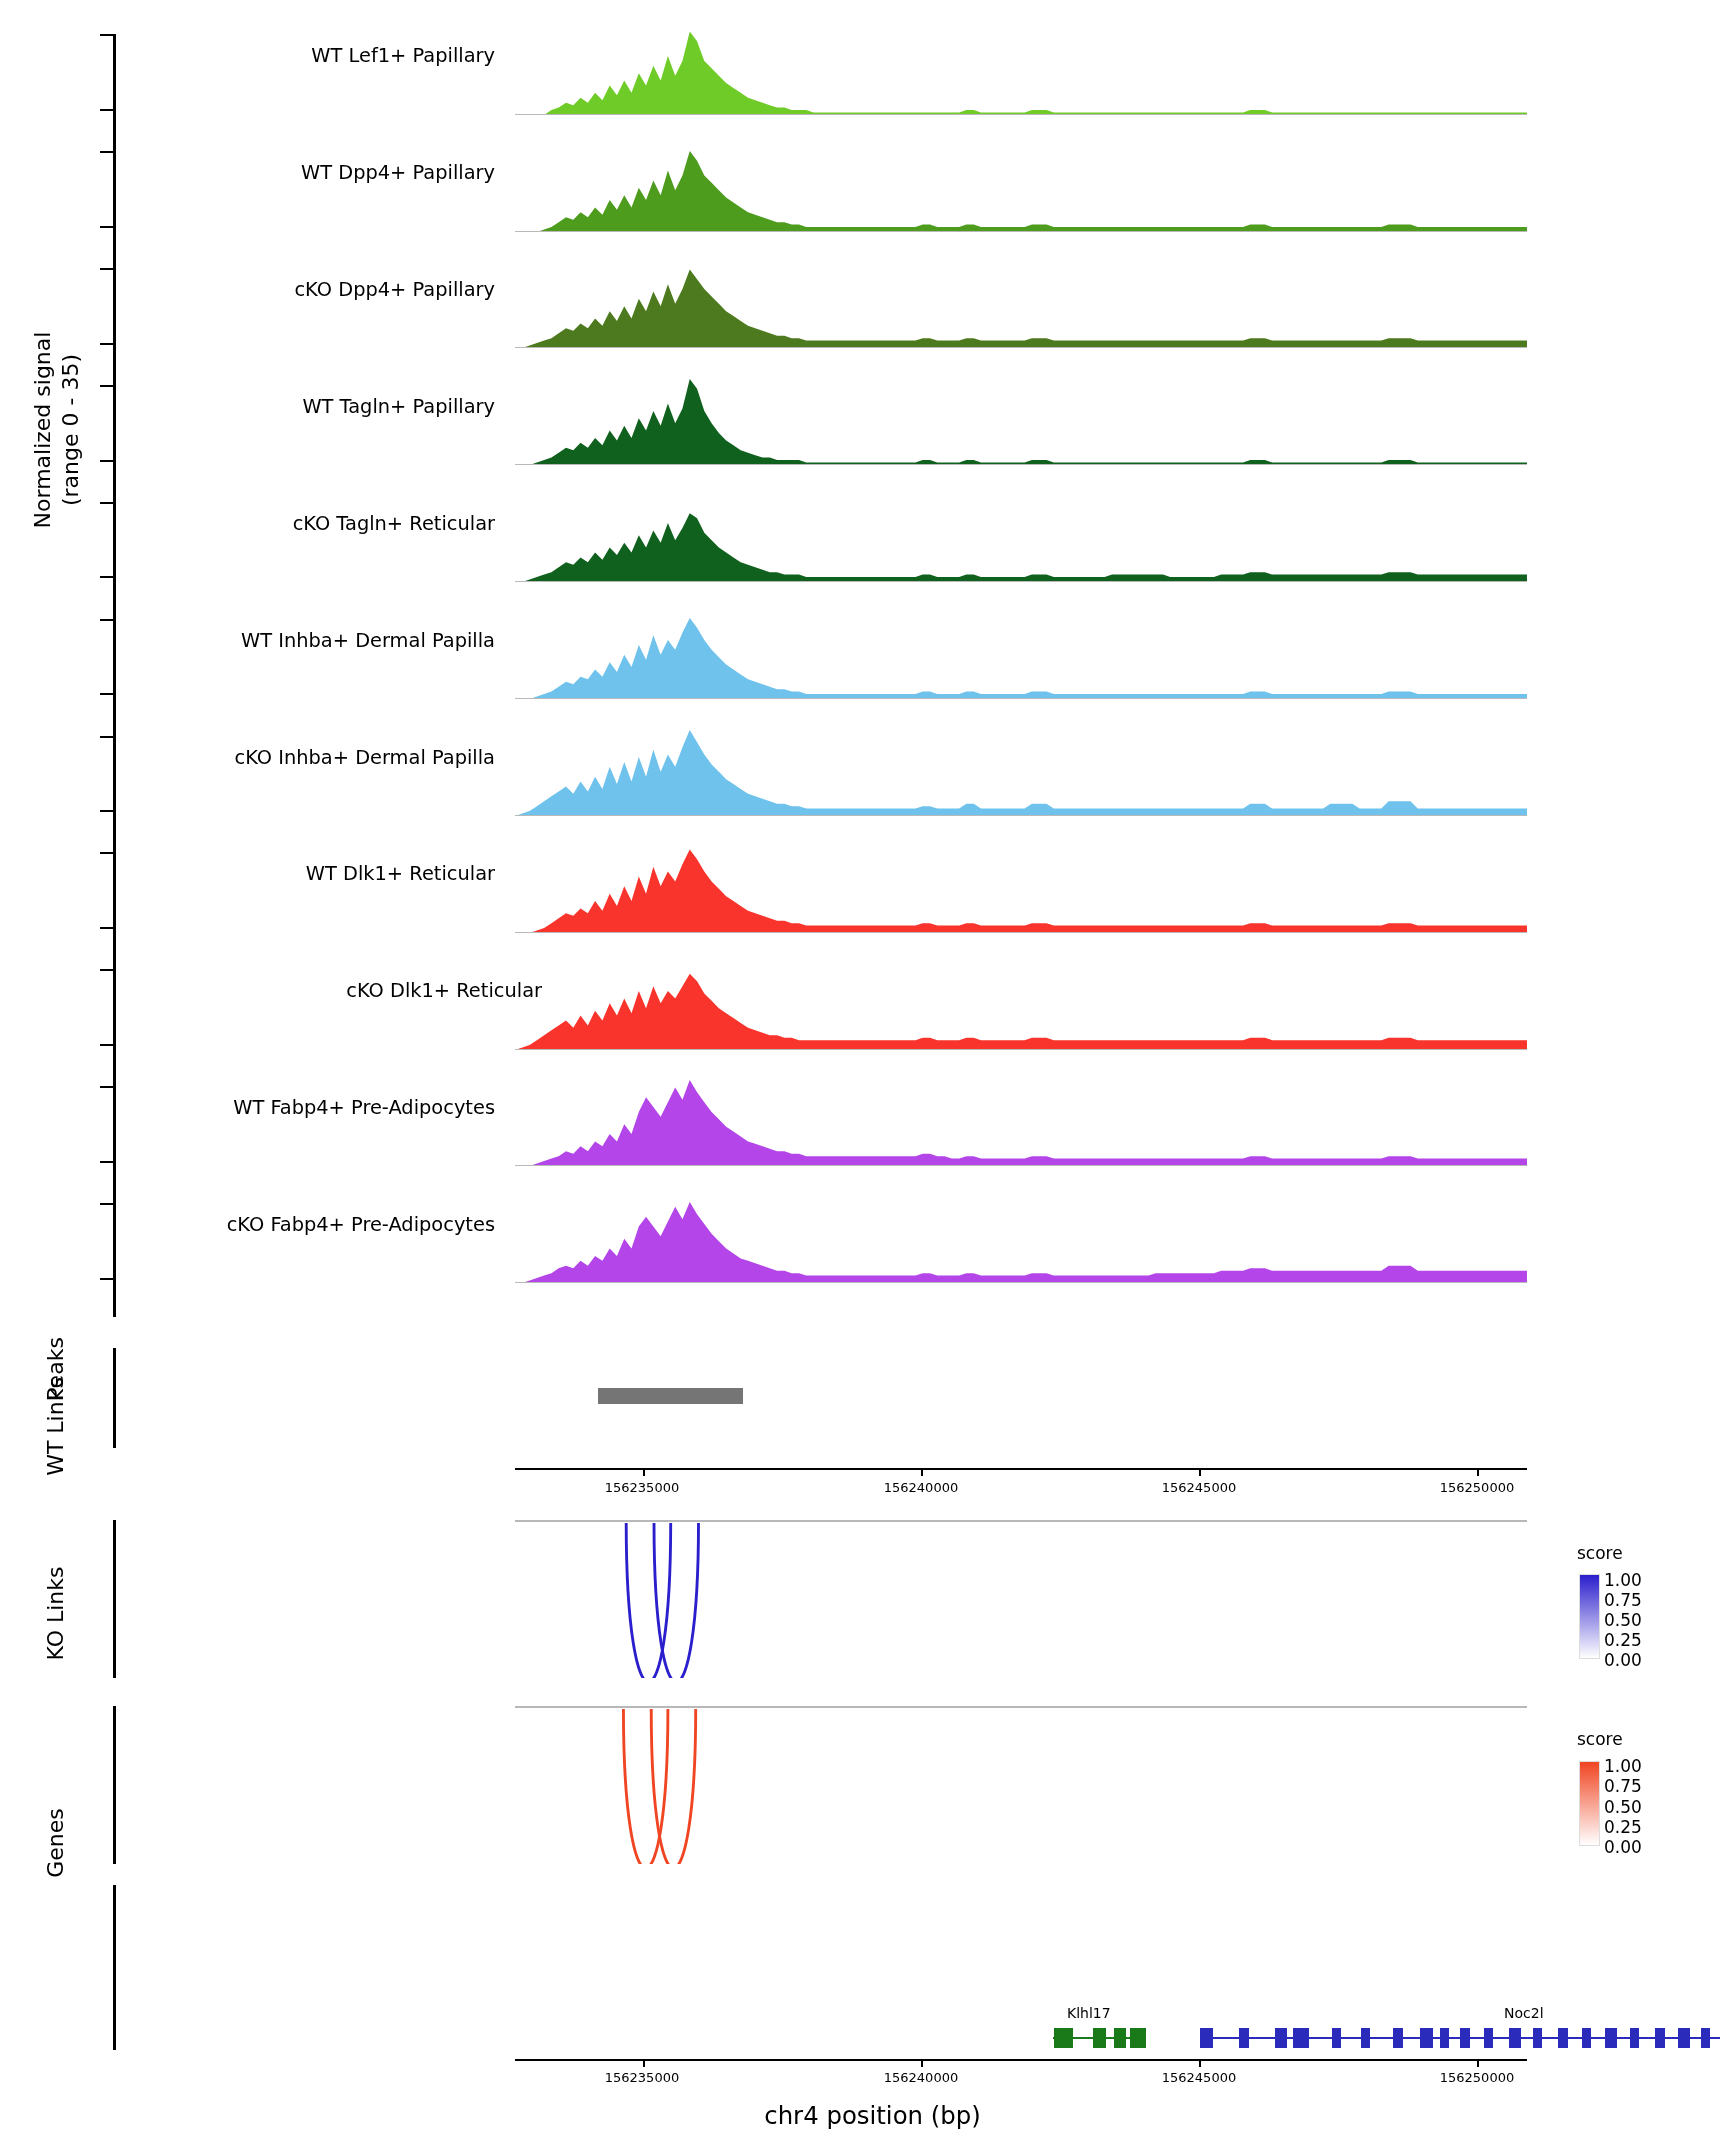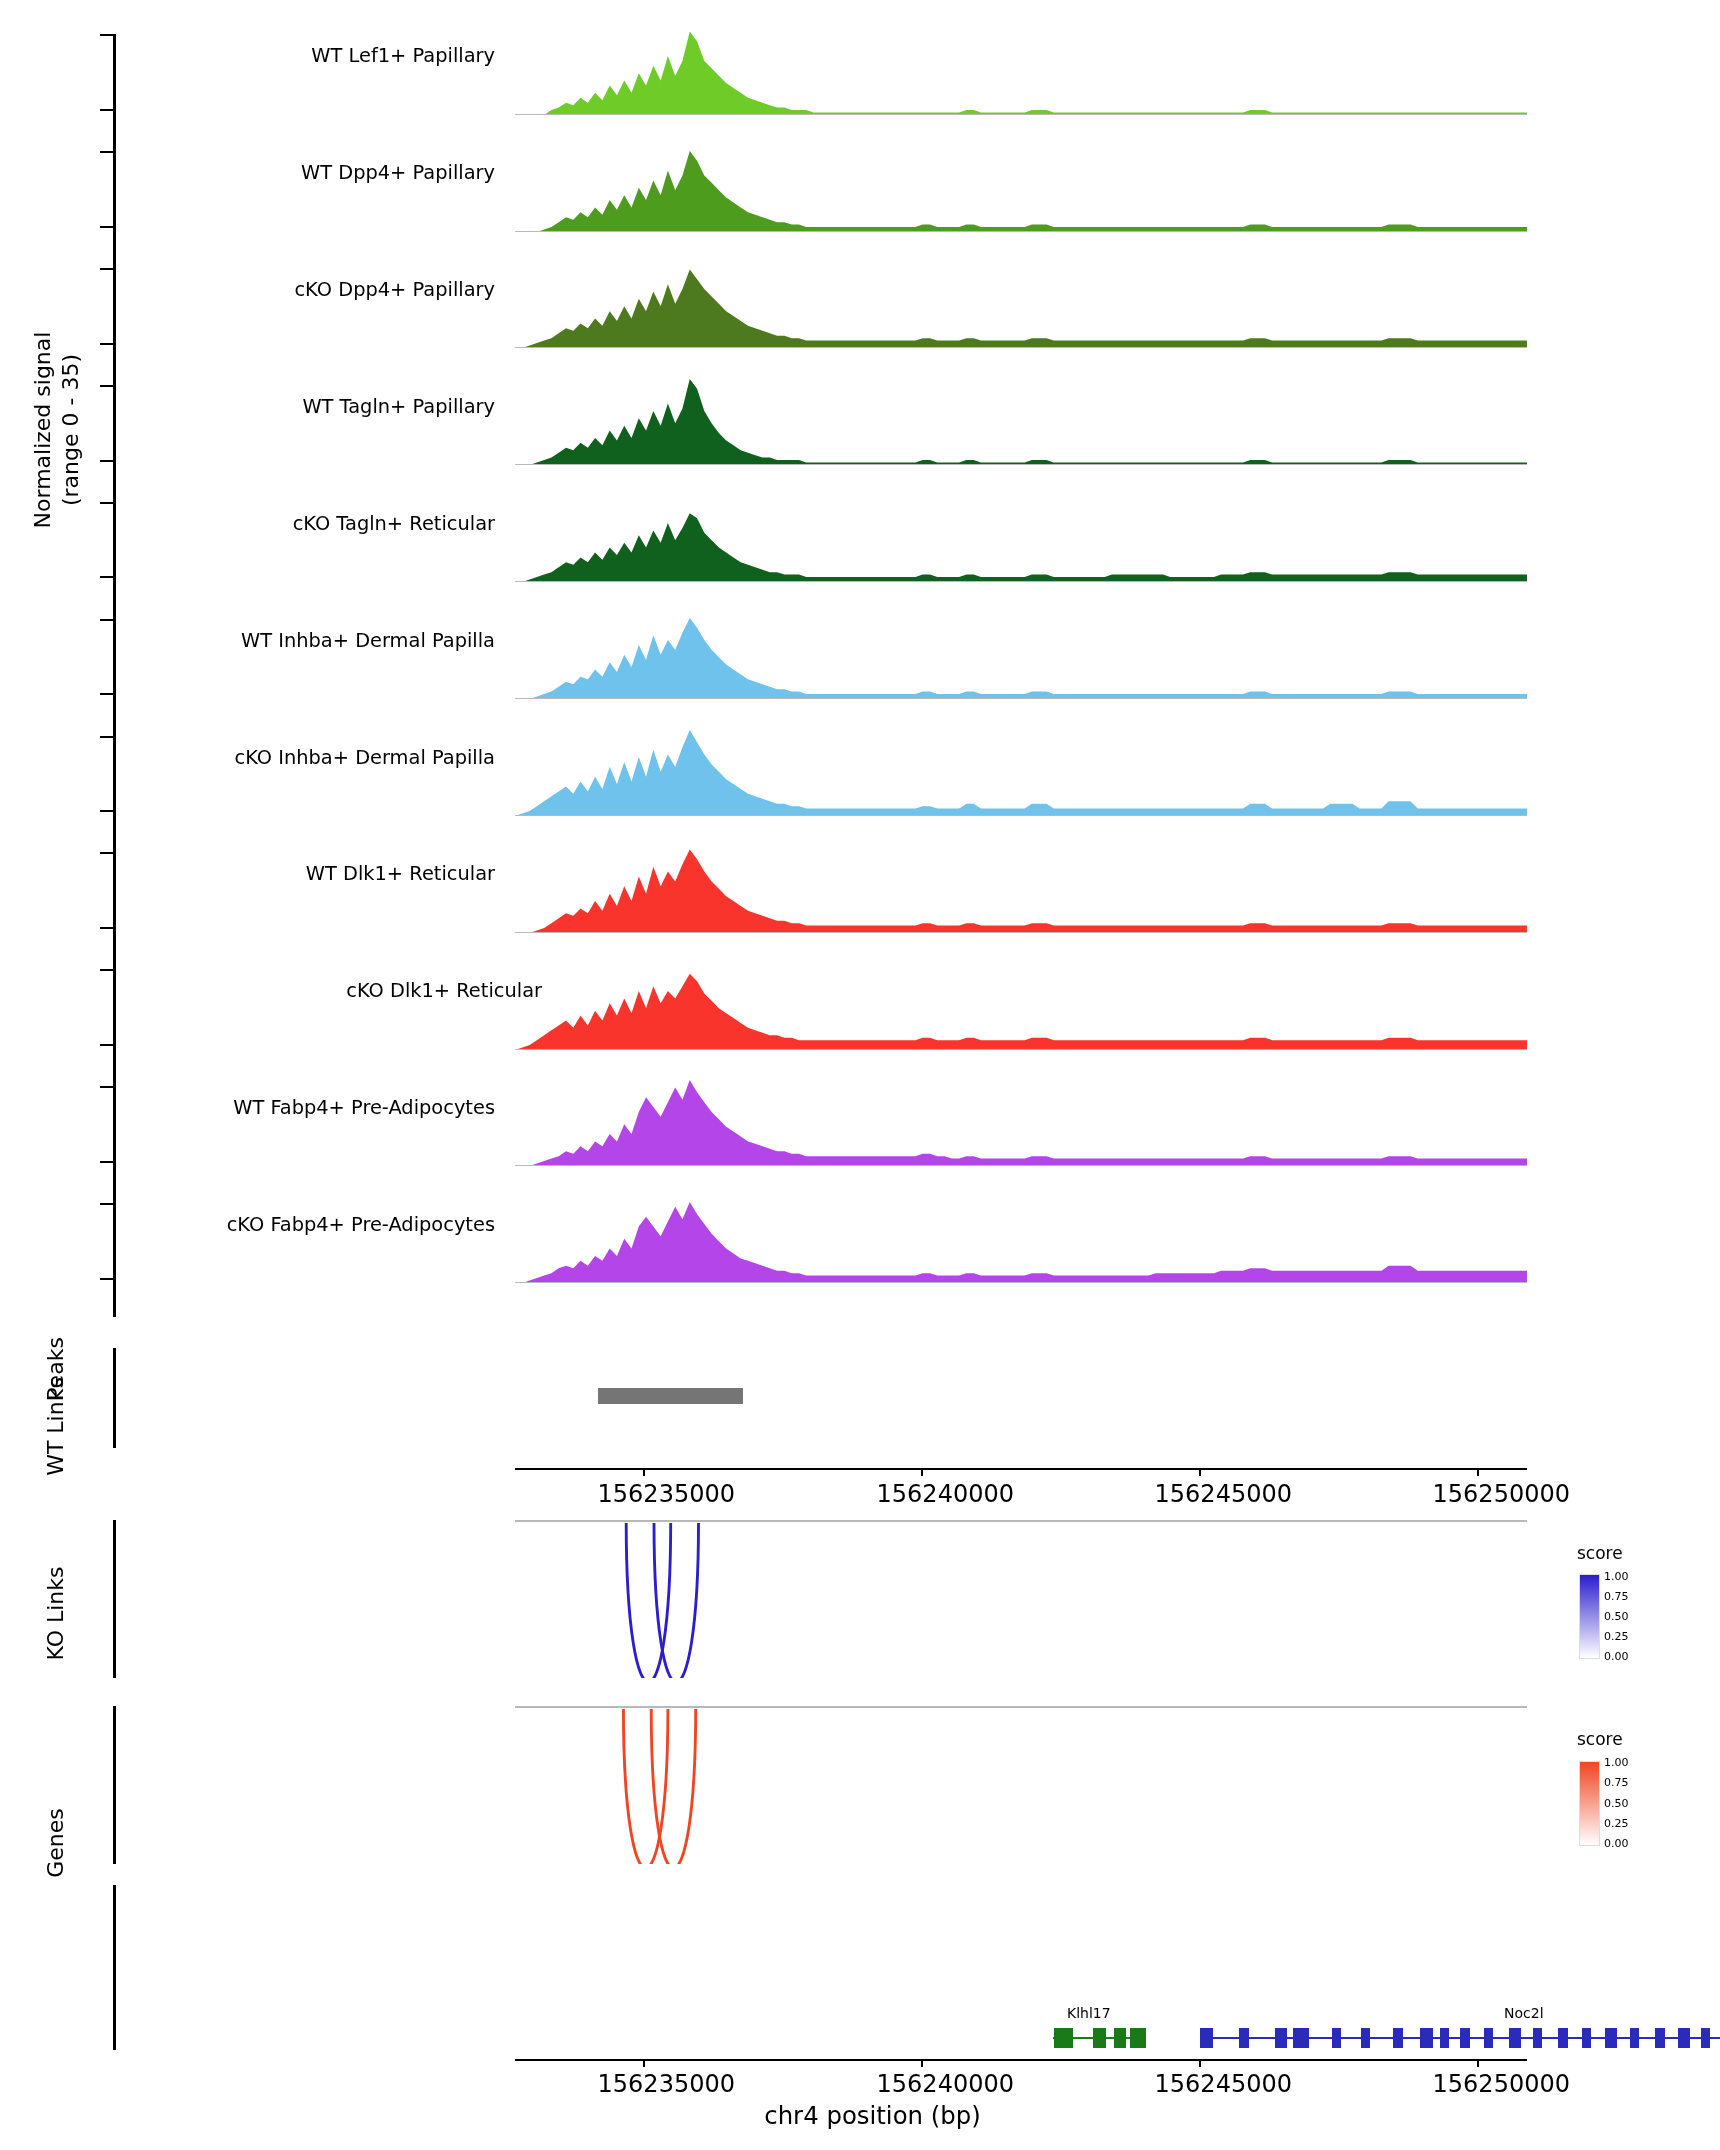--- a/index.html
+++ b/index.html
@@ -28,29 +28,29 @@
     position:absolute;right:0;width:459px;text-align:right;
     font-size:19.4px;color:#000;white-space:nowrap;
   }
   .baseline{position:absolute;left:0;right:0;bottom:0;height:0.7px;background:#b9b9b9;}
   .sig{position:absolute;left:0;bottom:0;width:100%;height:100%;}
 
   .peakbar{position:absolute;background:#757575;height:16px;}
 
   .xaxis{position:absolute;height:2.2px;background:#000;}
   .xtick{position:absolute;width:2.2px;height:8px;background:#000;}
-  .xticklab{position:absolute;font-size:24px;text-align:right;width:186px;}
+  .xticklab{position:absolute;font-size:13px;text-align:center;width:186px;}
 
   .linkpanel{position:absolute;left:515px;width:1012px;}
   .linktop{position:absolute;left:0;right:0;top:0;height:2.2px;background:#b8b8b8;}
 
   .legend{position:absolute;font-size:20px;}
   .legend .title{font-size:17px;margin-bottom:4.3px;}
   .lgrad{position:absolute;width:18.6px;height:83px;}
-  .ltick{position:absolute;font-size:11px;}
+  .ltick{position:absolute;font-size:17px;}
 
   .genepanel{position:absolute;left:515px;width:1012px;}
   .geneline{position:absolute;height:2.2px;}
   .exon{position:absolute;}
   .genename{position:absolute;font-size:14px;}
 
   .xtitle{position:absolute;width:100%;text-align:center;font-size:24.4px;}
 </style>
 </head>
 <body>

